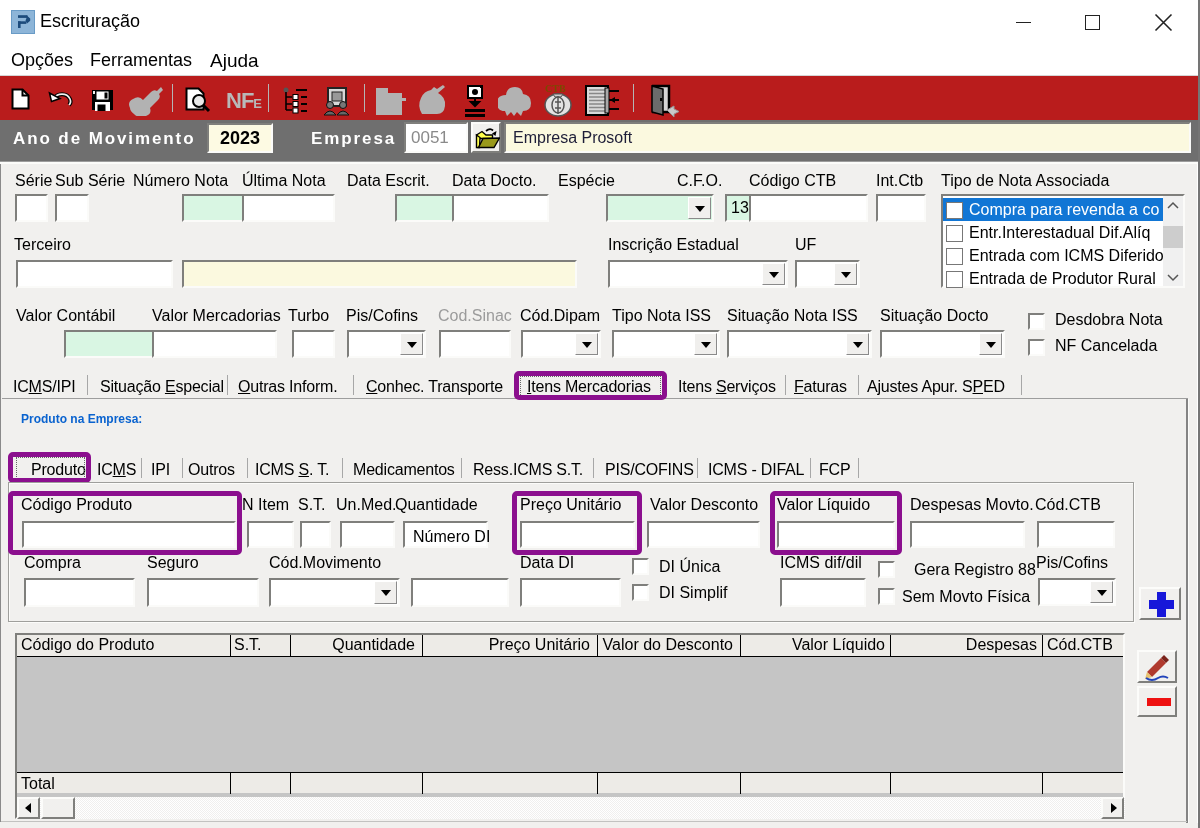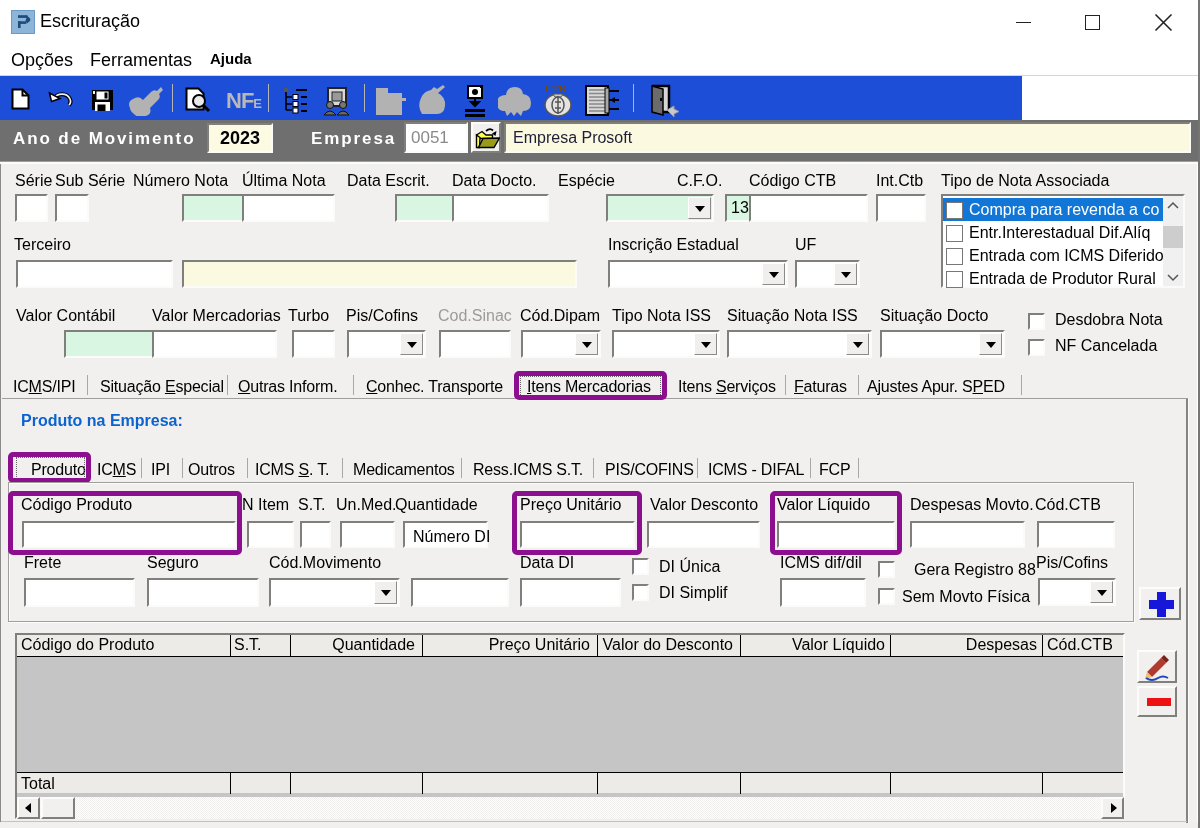--- a/index.html
+++ b/index.html
@@ -38,24 +38,24 @@
 <div class="abs" style="left:1016px;top:21.5px;width:15px;height:1.6px;background:#222;"></div>
 <div class="abs" style="left:1085px;top:15px;width:13px;height:13px;border:1.6px solid #222;"></div>
 <svg class="abs" style="left:1154px;top:13px" width="19" height="19">
     <path d="M1.5 1.5 L17.5 17.5 M17.5 1.5 L1.5 17.5" stroke="#222" stroke-width="1.6"></path>
   </svg>
 <div class="abs" style="left:1198px;top:0;width:1.5px;height:828px;background:#757575;"></div>
 
 <div class="abs" style="left:0;top:44px;width:1198px;height:32px;background:#fff;"></div>
 <div class="abs" style="left:11px;top:50px;font-size:18px;">Opções</div>
 <div class="abs" style="left:90px;top:50px;font-size:18px;">Ferramentas</div>
-<div class="abs" style="left:210px;top:50px;font-size:15px;font-weight:bold;">Ajuda</div>
+<div class="abs" style="left:210px;top:50px;font-size:19px;">Ajuda</div>
 <div class="abs" style="left:0;top:75px;width:1198px;height:1px;background:#d5d5d5;"></div>
 
-<div class="abs" id="toolbar" style="left:0;top:76px;width:1022px;height:44px;background:#1d4ed8;">
+<div class="abs" id="toolbar" style="left:0;top:76px;width:1198px;height:44px;background:#b91c1c;">
 
  <svg class="abs" style="left:11px;top:12px" width="19" height="22" viewBox="0 0 19 22">
   <path d="M1.5 1.5 h10 l6 6 v13 h-16 z" fill="#fff" stroke="#000" stroke-width="2"></path>
   <path d="M11.5 1.5 v6 h6" fill="none" stroke="#000" stroke-width="2"></path>
  </svg>
 
  <svg class="abs" style="left:48px;top:14px" width="27" height="17" viewBox="0 0 27 17">
   <path d="M6 9 C9 2.5 19 2.5 22 9 C23 11.5 22.3 13.8 21 15" fill="none" stroke="#000" stroke-width="4"></path>
   <path d="M6 9 C9 2.5 19 2.5 22 9 C23 11.5 22.3 13.8 21 15" fill="none" stroke="#f2f1ef" stroke-width="1.7"></path>
   <path d="M1.5 3 l2 8.5 l8.5 -3 z" fill="#fdfdfd" stroke="#000" stroke-width="1.5"></path>
@@ -274,21 +274,21 @@
 <div class="sep" style="left:87px;top:375px;height:20px;"></div>
 <div class="sep" style="left:227px;top:375px;height:20px;"></div>
 <div class="sep" style="left:353px;top:375px;height:20px;"></div>
 <div class="sep" style="left:785px;top:375px;height:20px;"></div>
 <div class="sep" style="left:858px;top:375px;height:20px;"></div>
 <div class="sep" style="left:1021px;top:375px;height:20px;"></div>
 <div class="abs" style="left:2px;top:398px;width:1186px;height:1px;background:#9d9d9d;"></div>
 <div class="abs" style="left:520px;top:376px;width:139px;height:19px;border:1px dotted #666;"></div>
 <div class="purple" style="left:514px;top:371px;width:153px;height:29px;"></div>
 
-<div class="abs" style="left:21px;top:412px;font-size:16px;font-weight:bold;color:#0a63cf;">Produto na Empresa:</div>
+<div class="abs" style="left:21px;top:412px;font-size:12px;font-weight:bold;color:#0a63cf;">Produto na Empresa:</div>
 
 <div class="tabtxt" style="left:24px;top:461px;margin-left:7px;">Produto</div>
 <div class="tabtxt" style="left:97px;top:461px;">IC<u>M</u>S</div>
 <div class="tabtxt" style="left:151px;top:461px;">IPI</div>
 <div class="tabtxt" style="left:188px;top:461px;">Outros</div>
 <div class="tabtxt" style="left:255px;top:461px;">ICMS <u>S</u>. T.</div>
 <div class="tabtxt" style="left:353px;top:461px;">Medicamentos</div>
 <div class="tabtxt" style="left:473px;top:461px;">Ress.ICMS S.T.</div>
 <div class="tabtxt" style="left:605px;top:461px;">PIS/COFINS</div>
 <div class="tabtxt" style="left:708px;top:461px;">ICMS - DIFAL</div>
@@ -321,21 +321,21 @@
 <div class="fld" style="left:247px;top:521px;width:47px;height:27px;"></div>
 <div class="fld" style="left:300px;top:521px;width:31px;height:27px;"></div>
 <div class="fld" style="left:340px;top:521px;width:55px;height:27px;"></div>
 <div class="fld" style="left:403px;top:521px;width:85px;height:27px;"></div>
 <div class="fld" style="left:520px;top:521px;width:115px;height:27px;"></div>
 <div class="fld" style="left:647px;top:521px;width:113px;height:27px;"></div>
 <div class="fld" style="left:777px;top:521px;width:118px;height:27px;"></div>
 <div class="fld" style="left:910px;top:521px;width:115px;height:27px;"></div>
 <div class="fld" style="left:1037px;top:521px;width:78px;height:27px;"></div>
 
-<div class="lbl" style="left:24px;top:555px;">Frete</div>
+<div class="lbl" style="left:24px;top:555px;">Compra</div>
 <div class="lbl" style="left:147px;top:555px;">Seguro</div>
 <div class="lbl" style="left:269px;top:555px;">Cód.Movimento</div>
 <div class="lbl" style="left:413px;top:529px;">Número DI</div>
 <div class="lbl" style="left:520px;top:555px;">Data DI</div>
 <div class="fld" style="left:24px;top:578px;width:111px;height:29px;"></div>
 <div class="fld" style="left:147px;top:578px;width:112px;height:29px;"></div>
 <div class="fld" style="left:269px;top:578px;width:131px;height:29px;">
     <div class="ddarrow"></div>
   </div>
 <div class="fld" style="left:411px;top:578px;width:98px;height:29px;"></div>

